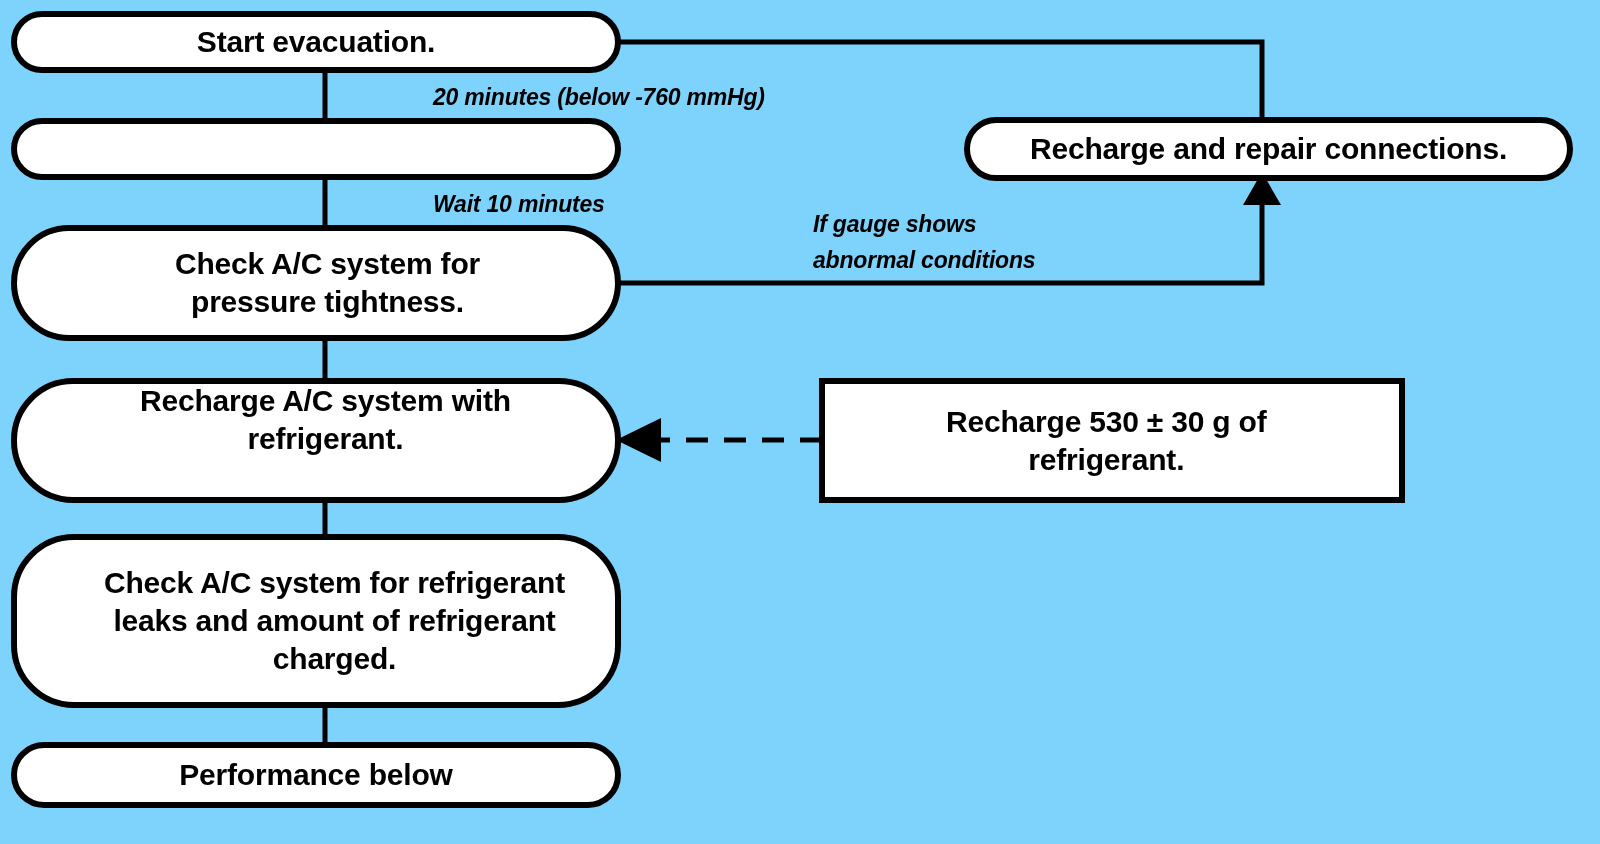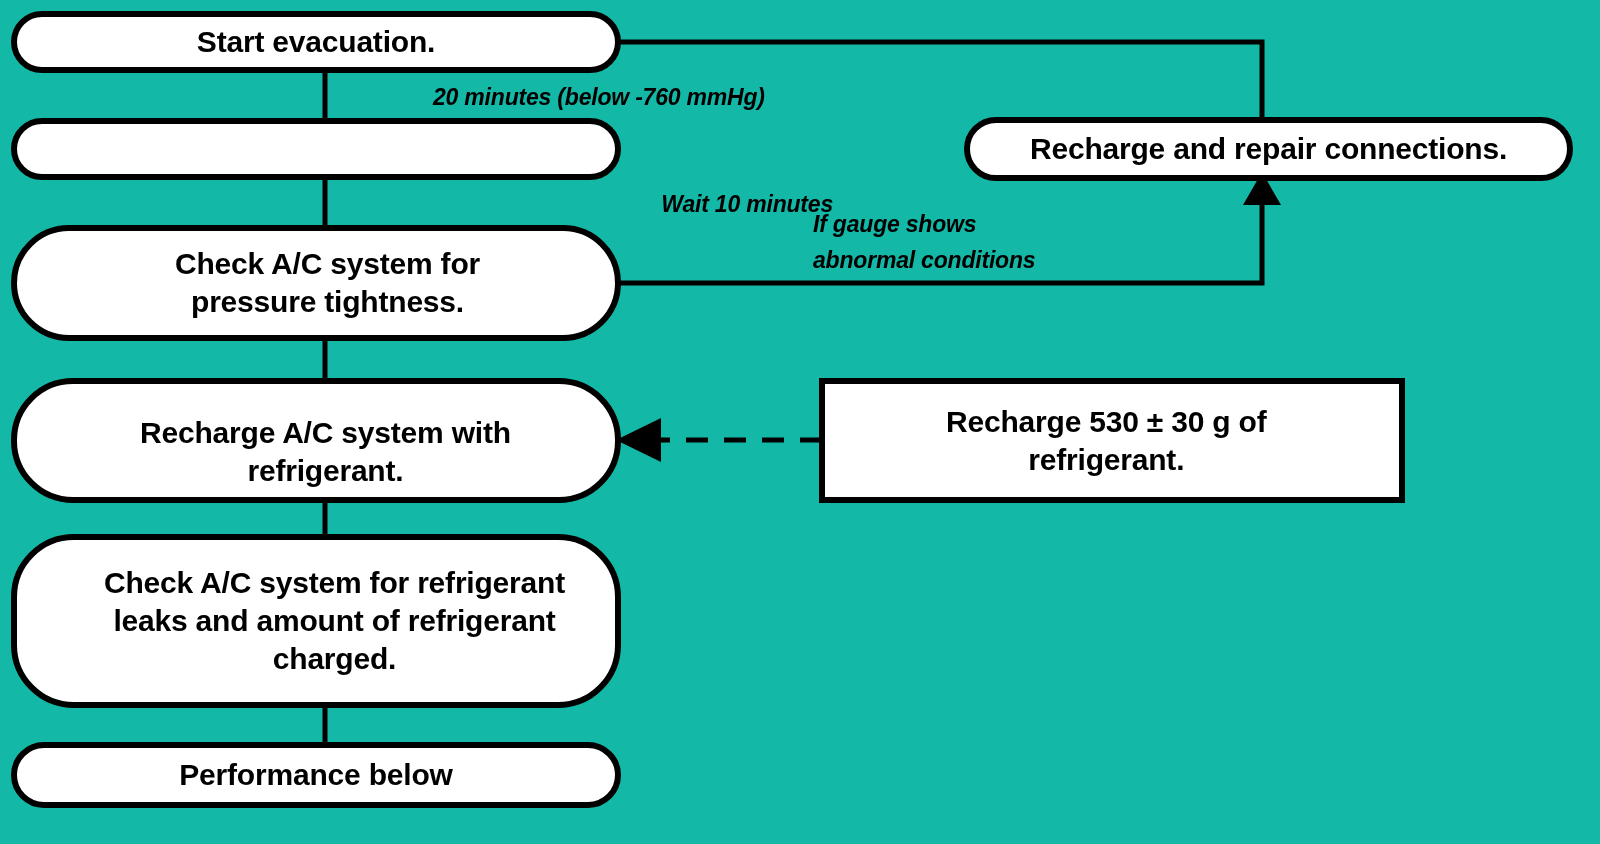--- a/index.html
+++ b/index.html
@@ -1,18 +1,18 @@
 <!DOCTYPE html>
 <html><head>
 <meta charset="utf-8">
 <style>
   html,body{margin:0;padding:0;background:#ffffff;}
   body{width:1600px;height:844px;overflow:hidden;
        font-family:"Liberation Sans", sans-serif;}
-  #stage{position:relative;width:1600px;height:844px;background:#14b8a6;}
+  #stage{position:relative;width:1600px;height:844px;background:#7dd3fc;}
   svg.layer{position:absolute;left:0;top:0;width:1600px;height:844px;}
 
   .node-text{
     position:absolute;
     display:flex;
     align-items:center;
     color:#000;
     font-weight:bold;
     font-size:30px;
     line-height:38px;
@@ -79,34 +79,34 @@
 
     <rect x="822" y="381" width="580" height="119" fill="#fff" stroke="#000" stroke-width="6"></rect>
   </svg>
 
   <div class="node-text center" style="left:14px; top:14px; width:604px; height:56px;">Start evacuation.</div>
 
 
   <div class="node-text left" style="left:175px; top:228px; width:430px; height:110px;">Check A/C system for
 pressure tightness.</div>
 
-  <div class="node-text left" style="left:140px; top:392px; width:470px; height:119px;">Recharge A/C system with
+  <div class="node-text left" style="left:140px; top:360px; width:470px; height:119px;">Recharge A/C system with
 refrigerant.</div>
 
   <div class="node-text left" style="left:104px; top:537px; width:510px; height:168px;">Check A/C system for refrigerant
 leaks and amount of refrigerant
 charged.</div>
 
   <div class="node-text center" style="left:14px; top:745px; width:604px; height:60px;">Performance below</div>
 
   <div class="node-text center" style="left:967px; top:120px; width:603px; height:58px;">Recharge and repair connections.</div>
 
   <div class="node-text left" style="left:946px; top:381px; width:440px; height:119px;">Recharge 530 ± 30 g of
 refrigerant.</div>
 
   <div class="edge-label" style="left:433px; top:79px; width:640px;">20 minutes (below -760 mmHg)</div>
 
-  <div class="edge-label" style="left:433px; top:186px; width:400px;text-align:right;">Wait 10 minutes</div>
+  <div class="edge-label" style="left:433px; top:186px; width:400px;">Wait 10 minutes</div>
 
   <div class="edge-label" style="left:813px; top:206px; width:420px;">If gauge shows
 abnormal conditions</div>
 
 </div>
 
 </body></html>

